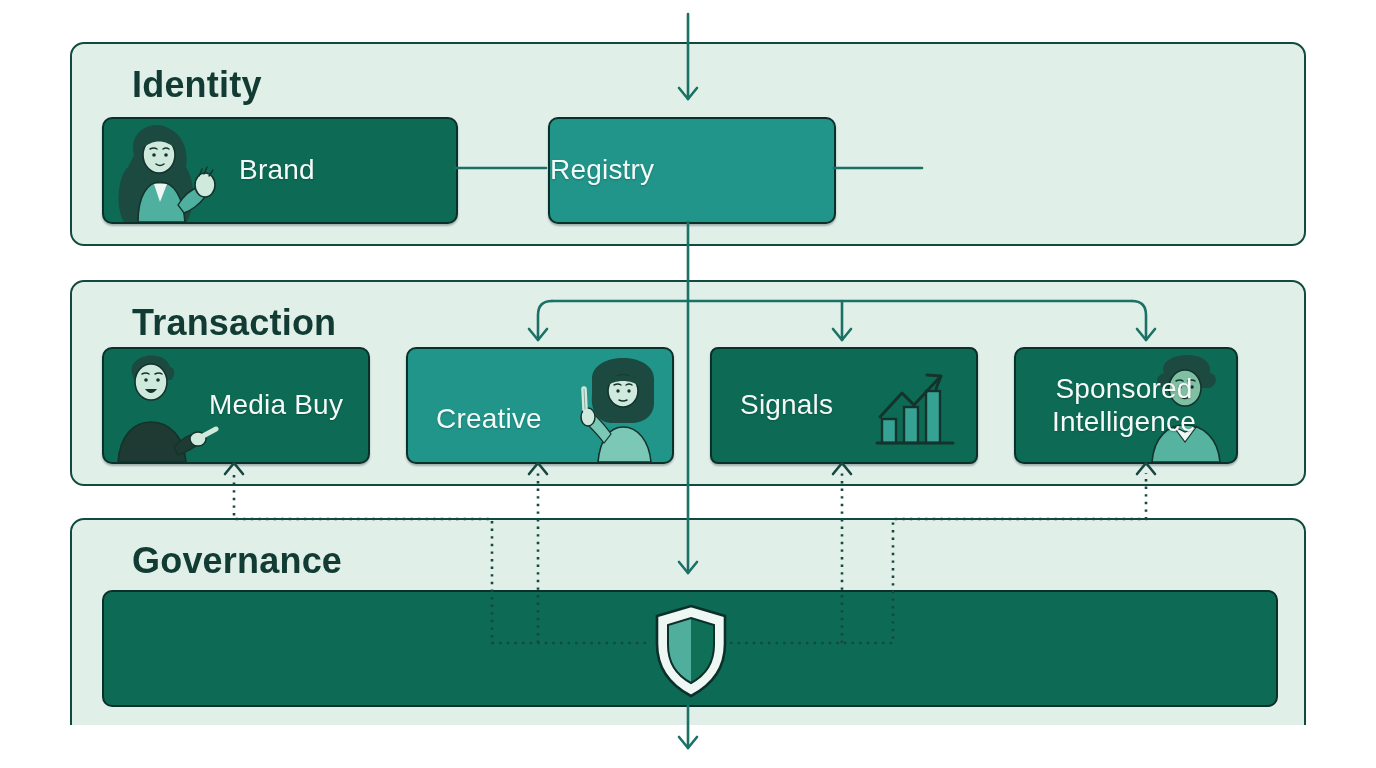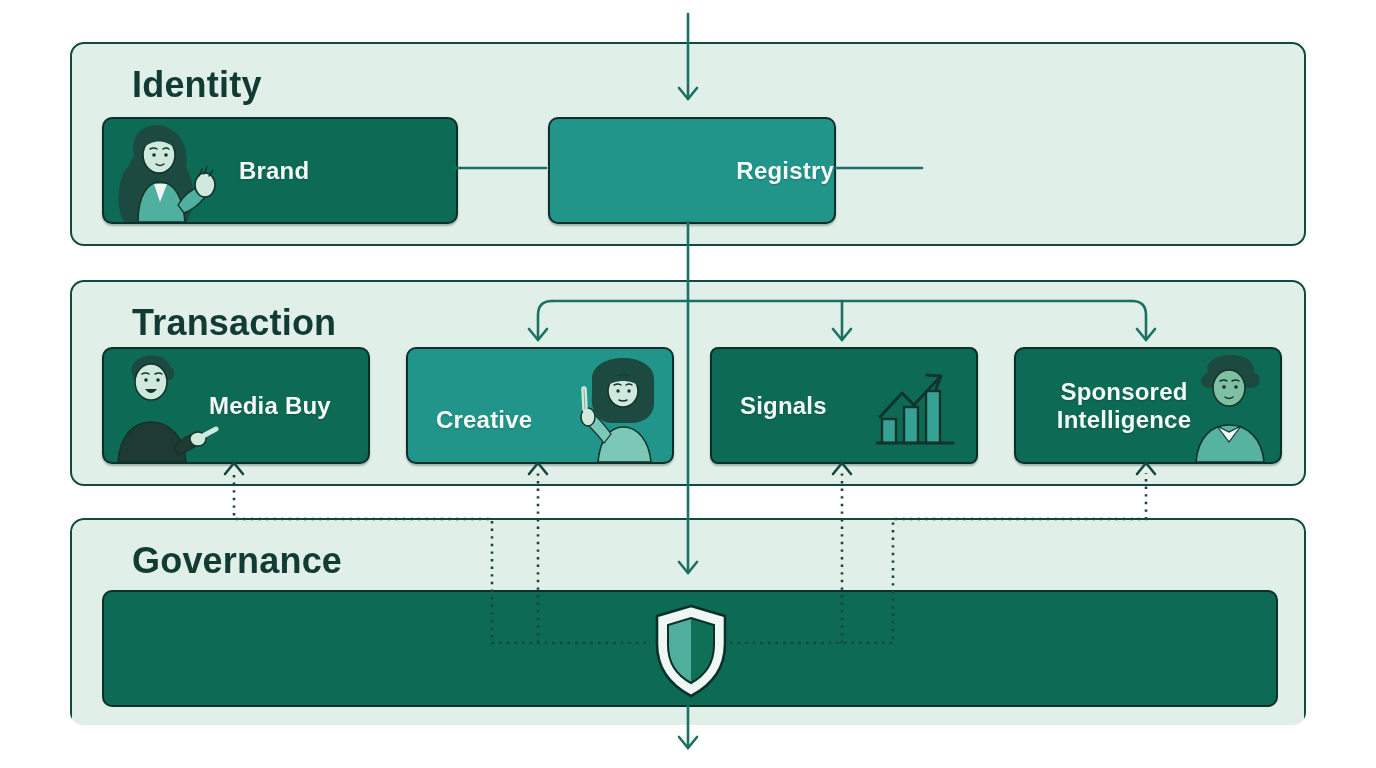--- a/index.html
+++ b/index.html
@@ -12,42 +12,42 @@
     --light-garment:#7cc8b6; --dark-garment:#1e3a32; --white-ink:#eef7f3; --si-skin:#7fbfa2;
   }
   *{margin:0;padding:0;box-sizing:border-box}
   html,body{width:1376px;height:768px;overflow:hidden}
   body{background:var(--page-background);font-family:"Liberation Sans",sans-serif;}
   .canvas{position:relative;width:1376px;height:768px;background:var(--page-background);}
   .overlay{position:absolute;left:0;top:0;z-index:6;pointer-events:none;}
   .panel{position:absolute;background:var(--panel-background);border:2.5px solid var(--panel-border);border-radius:14px;z-index:1;}
   .panel-identity{left:70px;top:42px;width:1236px;height:204px;}
   .panel-transaction{left:70px;top:280px;width:1236px;height:206px;text-align:center;}
-  .gov-clip{position:absolute;left:70px;top:518px;width:1236px;height:207px;overflow:hidden;z-index:1;border-radius:13px;}
+  .gov-clip{position:absolute;left:70px;top:518px;width:1236px;height:207px;overflow:hidden;z-index:1;}
   .panel-governance{position:absolute;left:0;top:0;width:1236px;height:232px;background:var(--panel-background);border:2.5px solid var(--panel-border);border-radius:14px;}
   .section-title{position:absolute;left:32px;top:20px;font-size:36px;font-weight:700;letter-spacing:.2px;color:var(--title-text);margin-left:28px;}
   .node{position:absolute;display:flex;align-items:center;border:2px solid var(--box-border);border-radius:10px;overflow:hidden;box-shadow:0 2px 2px rgba(8,38,32,.3);}
   .dark{background:var(--box-dark-green);}
   .teal{background:var(--box-teal);}
-  .label{color:var(--box-label-text);font-size:24px;font-weight:700;letter-spacing:.2px;line-height:1.15;text-shadow:0 1px 2px rgba(0,0,0,.22);position:relative;z-index:2;}
+  .label{color:var(--box-label-text);font-size:28px;font-weight:400;letter-spacing:.2px;line-height:1.15;text-shadow:0 1px 2px rgba(0,0,0,.22);position:relative;z-index:2;}
   .ill{position:absolute;bottom:0;z-index:1;}
   
   .box-brand{left:30px;top:73px;width:356px;height:107px;}
   .box-brand .label{margin:0 auto 0 135px;padding-right:40px;}
-  .box-registry{left:476px;top:73px;width:288px;height:107px;justify-content:flex-end;}
+  .box-registry{left:476px;top:73px;width:288px;height:107px;justify-content:flex-start;}
   .box-accounts{left:852px;top:73px;width:356px;height:107px;}
   .box-accounts .label{margin-left:52px;}
   
   .box-media-buy{left:30px;top:65px;width:268px;height:117px;}
   .box-media-buy .label{margin:0 auto 0 105px;padding-right:8px;}
   .box-creative{left:334px;top:65px;width:268px;height:117px;}
   .box-creative .label{margin-left:28px;margin-top:28px;}
   .box-signals{left:638px;top:65px;width:268px;height:117px;border-radius:8px;}
   .box-signals .label{margin-left:28px;}
-  .box-si{left:942px;top:65px;width:268px;height:117px;}
+  .box-si{left:942px;top:65px;width:224px;height:117px;}
   .box-si .label{margin-left:22px;width:172px;}
   .chart-icon{position:absolute;right:20px;top:16px;z-index:1;}
   
   .gov-bar{position:absolute;left:30px;top:70px;width:1176px;height:117px;background:var(--box-dark-green);border:2px solid var(--box-border);border-radius:10px;}
   .shield{position:absolute;left:548px;top:12px;}
 </style>
 </head>
 <body>
 
 <div class="canvas">

